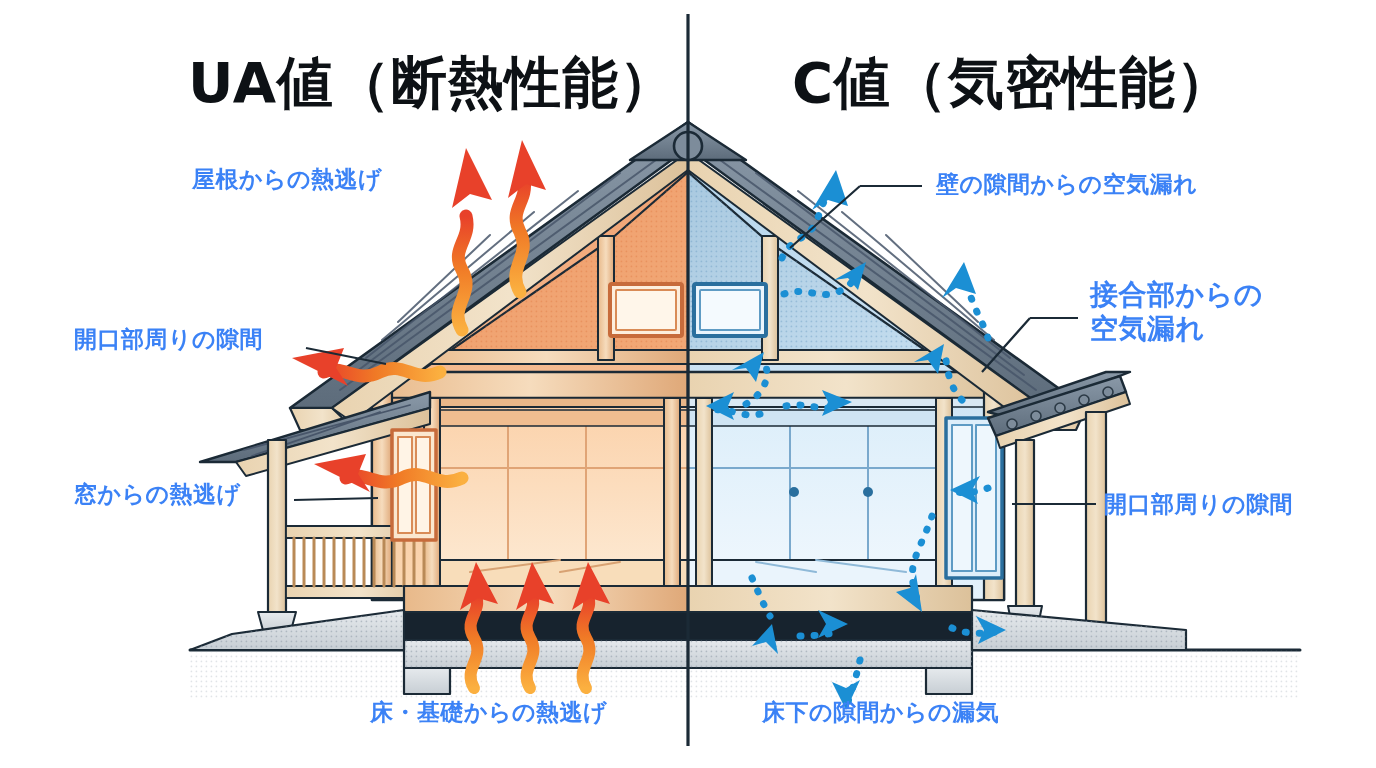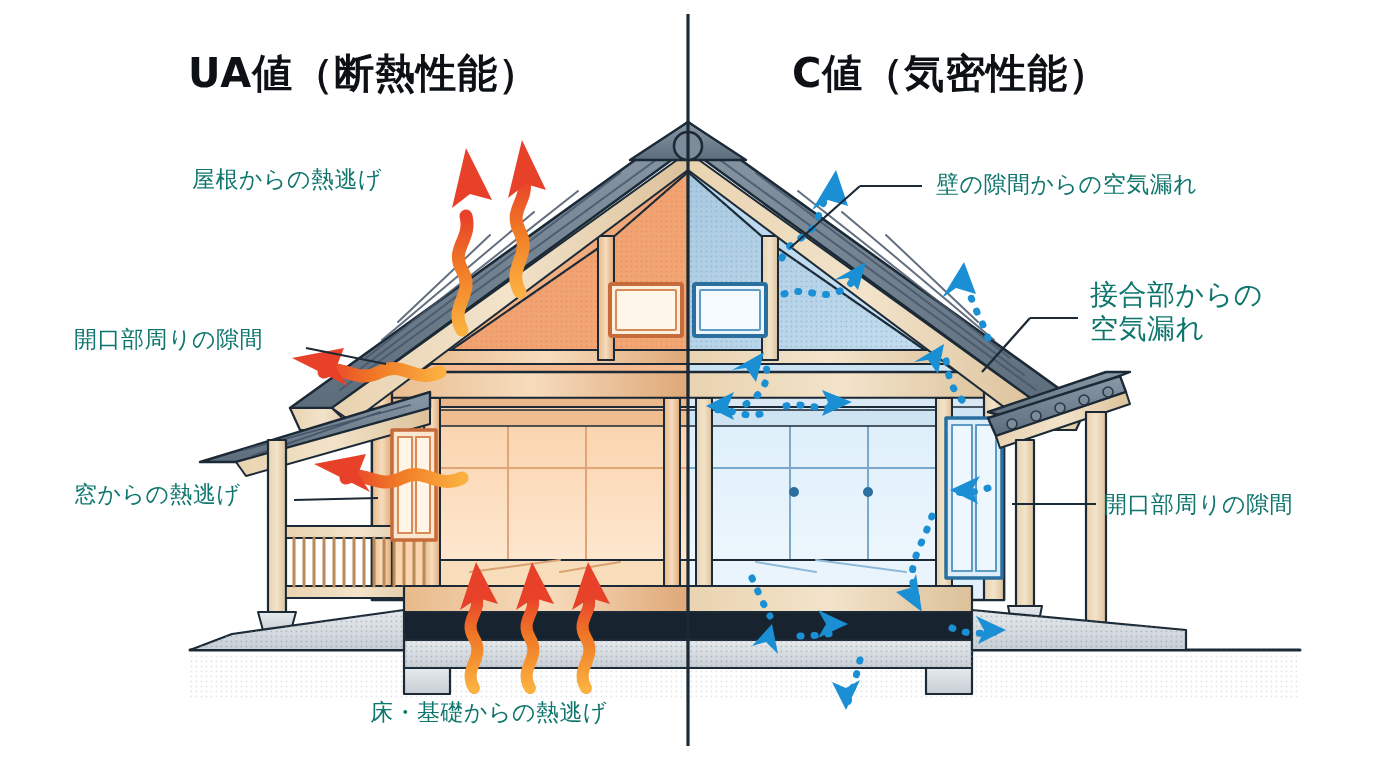--- a/index.html
+++ b/index.html
@@ -3,24 +3,24 @@
 <meta charset="utf-8">
 <style>
   html,body{margin:0;padding:0;}
   body{
     width:1376px;height:768px;overflow:hidden;background:#ffffff;
     font-family:"DejaVu Sans","Liberation Sans",sans-serif;
   }
   #stage{position:relative;width:1376px;height:768px;background:#fff;}
   svg.layer{position:absolute;left:0;top:0;width:1376px;height:768px;}
   .lbl{
-    position:absolute;font-weight:400;color:#0f766e;
+    position:absolute;font-weight:700;color:#3b82f6;
     letter-spacing:0.5px;line-height:1.25;white-space:pre-line;
   }
-  .title{font-size:40px;font-weight:700;color:#0d1115;letter-spacing:1px;}
+  .title{font-size:56px;font-weight:700;color:#0d1115;letter-spacing:1px;}
   .anno{font-size:23px;}
   .anno-sm{font-size:28px;}
 </style>
 </head>
 <body>
 
 <div id="stage">
 
   <svg class="layer" viewBox="0 0 1376 768">
     <defs>
@@ -299,14 +299,15 @@
 
   <div class="lbl anno" style="left:192px;top:165px;">屋根からの熱逃げ</div>
   <div class="lbl anno" style="left:74px;top:325px;">開口部周りの隙間</div>
   <div class="lbl anno" style="left:74px;top:480px;">窓からの熱逃げ</div>
   <div class="lbl anno" style="left:370px;top:698px;text-align:center;">床・基礎からの熱逃げ</div>
 
   <div class="lbl anno" style="left:936px;top:170px;text-align:right;">壁の隙間からの空気漏れ</div>
   <div class="lbl anno-sm" style="left:1090px;top:277px;">接合部からの</div>
   <div class="lbl anno-sm" style="left:1090px;top:311px;">空気漏れ</div>
   <div class="lbl anno" style="left:1104px;top:490px;text-align:center;">開口部周りの隙間</div>
+  <div class="lbl anno" style="left:762px;top:698px;">床下の隙間からの漏気</div>
 
 </div>
 
 </body></html>

